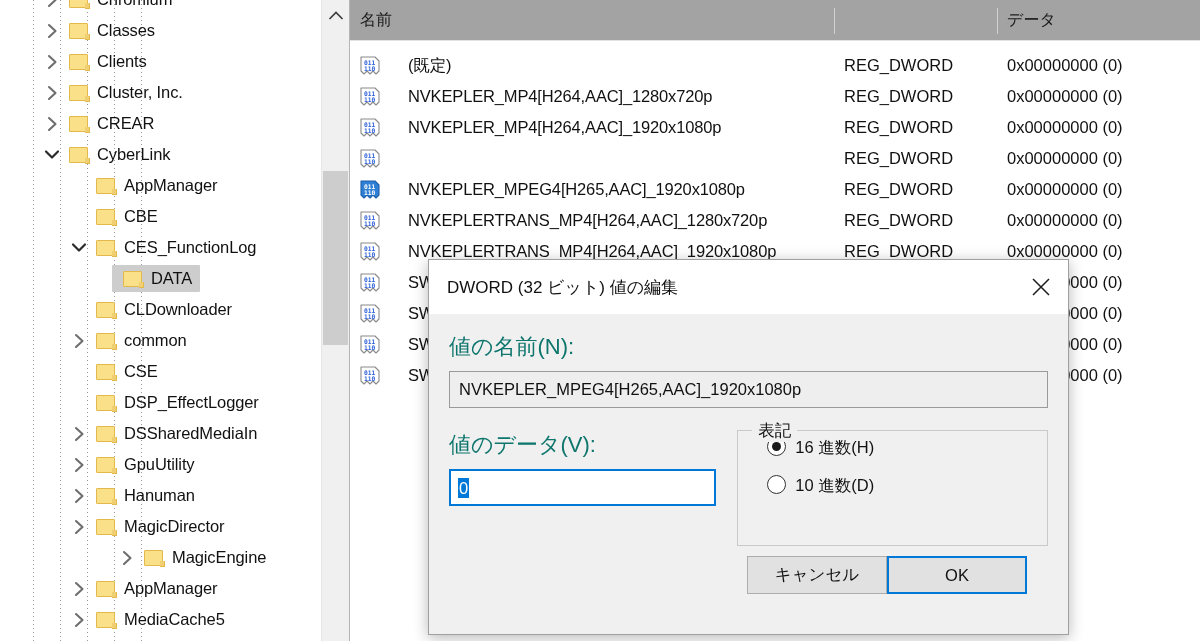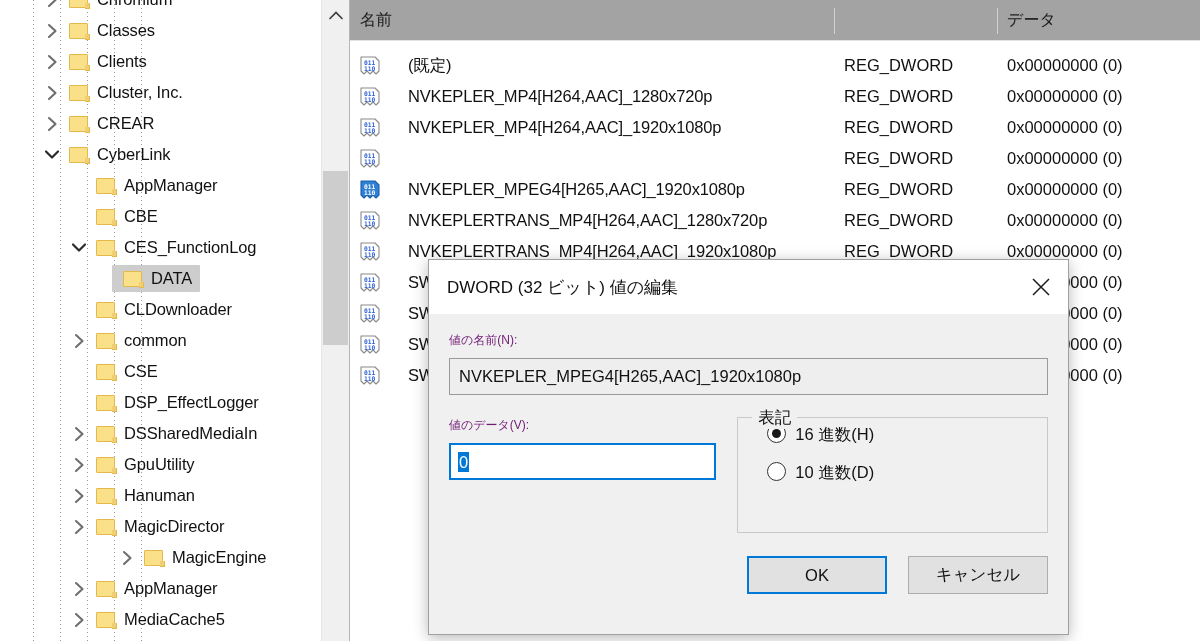--- a/index.html
+++ b/index.html
@@ -63,21 +63,21 @@
   
   .dlg{
     position:absolute;left:428px;top:259px;width:641px;height:376px;
     background:#f0f0f0;border:1px solid #a0a0a0;box-sizing:border-box;
     box-shadow:0 3px 14px rgba(0,0,0,.28);
   }
   .dlg-title{position:relative;height:54px;background:#fff;display:flex;align-items:center;}
   .dlg-title .t{padding-left:18px;font-size:17px;color:#111;}
   .dlg-close{position:absolute;right:0;top:0;width:54px;height:54px;display:flex;align-items:center;justify-content:center;}
   .dlg-body{position:relative;padding:0 20px;}
-  .lbl{font-size:12px;color:#701a75;margin-top:18px;margin-bottom:9px;}
+  .lbl{font-size:22px;color:#0f766e;margin-top:18px;margin-bottom:9px;}
   .txtbox{
     height:37px;border:1px solid #9a9a9a;background:#eeeeee;box-sizing:border-box;
     display:flex;align-items:center;padding-left:9px;font-size:16.5px;color:#111;
   }
   .twocol{display:flex;margin-top:22px;}
   .colL{width:277px;}
   .colR{width:322px;margin-left:21px;}
   .datbox{
     height:37px;border:2px solid #0078d7;background:#fff;box-sizing:border-box;
     display:flex;align-items:center;padding-left:7px;
@@ -524,18 +524,18 @@
             </div>
             <div class="radio">
               <span class="rdot"></span>
               <span class="rtext">10 進数(D)</span>
             </div>
           </div>
         </div>
       </div>
     </div>
     <div class="btnrow">
+      <div class="btn">キャンセル</div>
       <div class="btn primary">OK</div>
-      <div class="btn">キャンセル</div>
     </div>
   </div>
 
 </div>
 
 </body></html>

